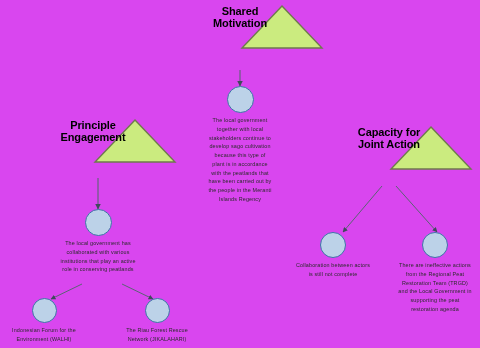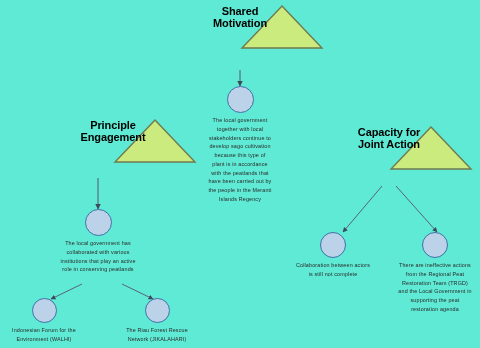--- a/index.html
+++ b/index.html
@@ -4,21 +4,21 @@
 <style>
   html, body {
     margin: 0;
     padding: 0;
     background: #ffffff;
   }
   #canvas {
     position: relative;
     width: 480px;
     height: 348px;
-    background: #5eead4;
+    background: #d946ef;
     overflow: hidden;
     font-family: "Liberation Sans", sans-serif;
   }
   #edges {
     position: absolute;
     left: 0;
     top: 0;
     width: 480px;
     height: 348px;
     pointer-events: none;
@@ -101,21 +101,21 @@
     </span>
     <div class="tri-label">Shared
 Motivation</div>
   </div>
 
   <div class="node circle-node" style="left:198px; top:86px; width:84px;">
     <span class="circ" style="width:27px; height:27px;"></span>
     <div class="node-text w-narrow">The local government together with local stakeholders continue to develop sago cultivation because this type of plant is in accordance with the peatlands that have been carried out by the people in the Meranti Islands Regency</div>
   </div>
 
-  <div class="node triangle-node" style="left:71px; top:118px; width:84px;">
+  <div class="node triangle-node" style="left:51px; top:118px; width:84px;">
     <span class="tri">
       <svg width="84" height="46" viewBox="0 0 84 46">
         <polygon points="42,2 82,44 2,44" fill="#cbeb7f" stroke="#6f7a4e" stroke-width="1.4"></polygon>
       </svg>
     </span>
     <div class="tri-label">Principle
 Engagement</div>
   </div>
 
   <div class="node circle-node" style="left:60px; top:209px; width:76px;">

